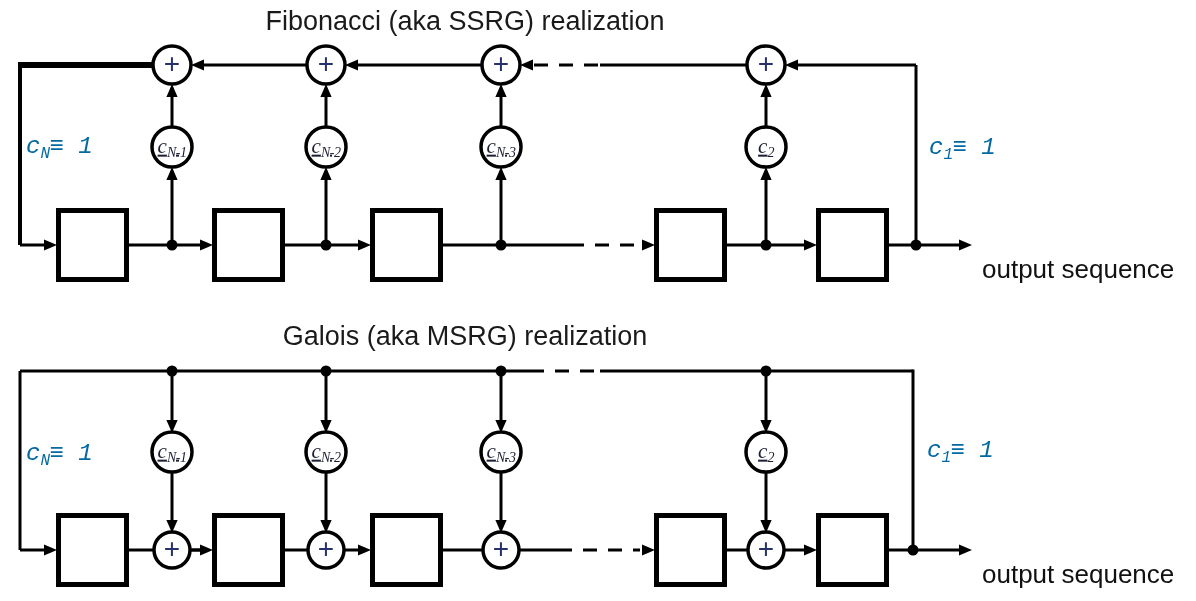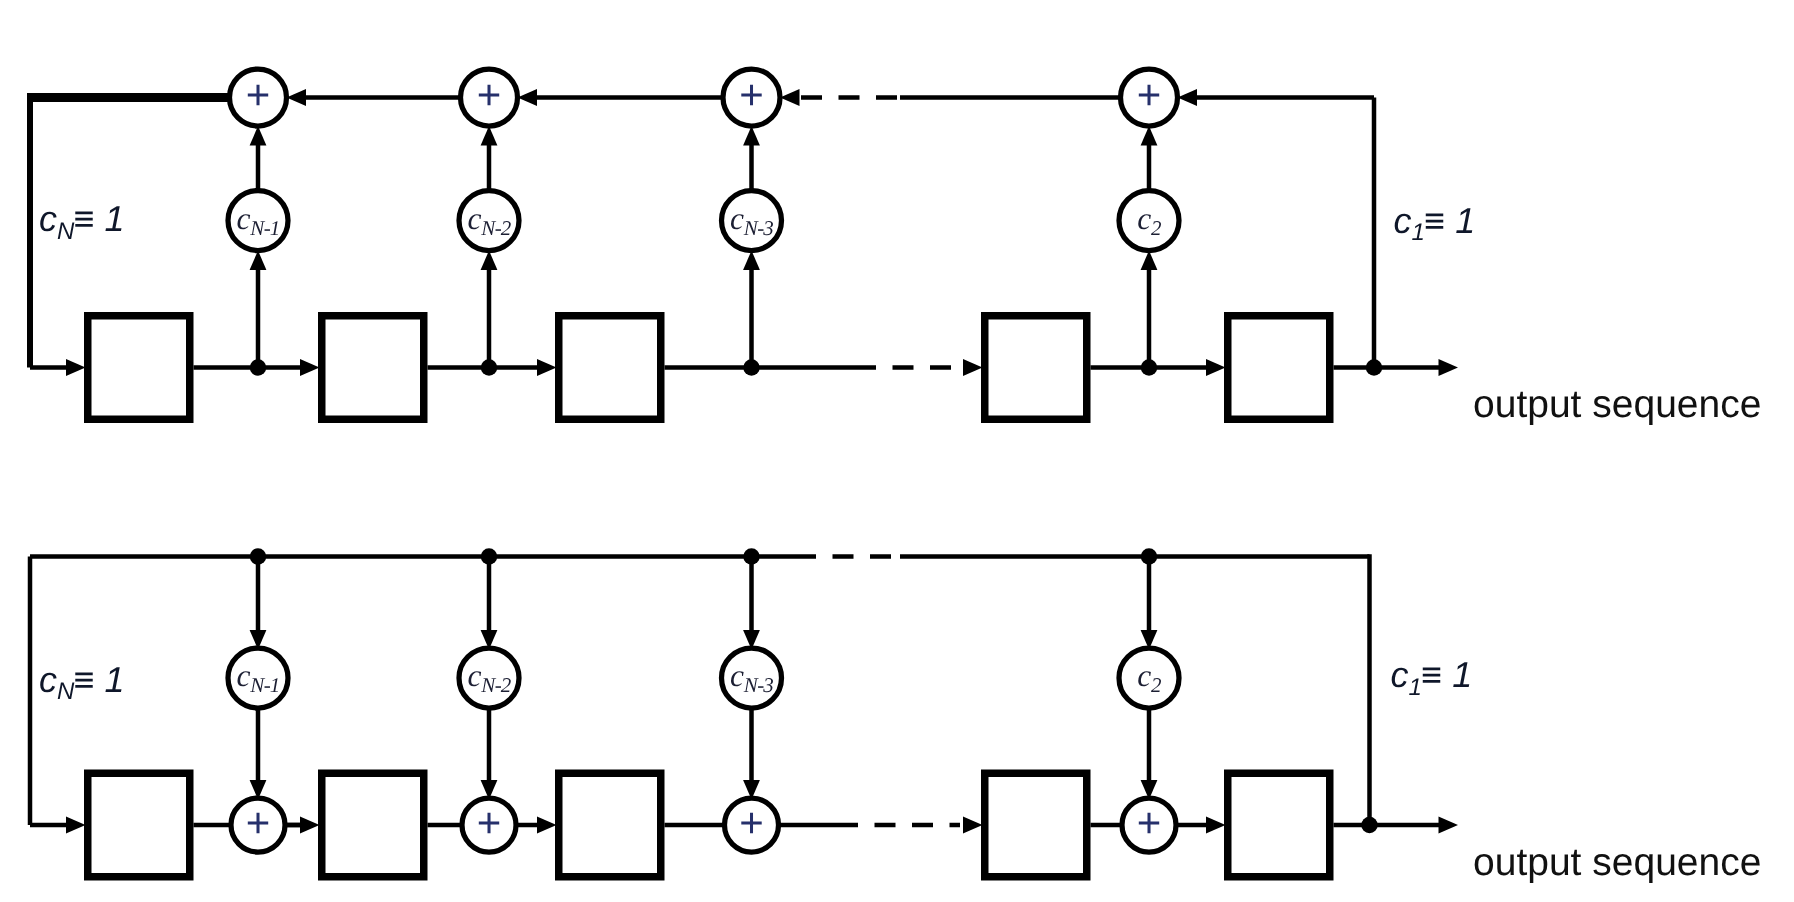--- a/index.html
+++ b/index.html
@@ -18,30 +18,30 @@
   }
   .title.t1{top:6px;}
   .title.t2{top:321px;}
   .output-label{
     position:absolute;left:982px;font-size:26px;color:#111111;white-space:nowrap;margin-top:24px;
   }
   .output-label.o1{top:230px;}
   .output-label.o2{top:535px;}
   .corner-label{
     position:absolute;
-    font-family:Liberation Sans, sans-serif;font-style:italic;
-    font-size:24px;color:#0f172a;white-space:nowrap;line-height:1;
+    font-family:Liberation Mono, monospace;font-style:italic;
+    font-size:24px;color:#0369a1;white-space:nowrap;line-height:1;
   }
   .corner-label sub, .coeff sub{
     font-size:16px;line-height:0;vertical-align:-5px;letter-spacing:-0.5px;
   }
   .coeff{
     position:absolute;transform:translate(-50%,-54%);
     font-family:"Liberation Serif", serif;font-style:italic;
-    font-size:21px;color:#1c1f33;white-space:nowrap;line-height:1;
+    font-size:21px;color:#1c1f33;white-space:nowrap;line-height:1;text-decoration:underline;
   }
   .coeff sub{font-size:14px;vertical-align:-4px;}
   .plus{
     position:absolute;transform:translate(-50%,-54%);
     font-size:28px;font-weight:400;color:#26306b;line-height:1;
   }
 </style>
 </head>
 <body>
 
@@ -158,20 +158,22 @@
       <circle cx="172" cy="550" r="18" fill="#ffffff" stroke="#000000" stroke-width="3.5"></circle>
       <circle cx="326" cy="452" r="20" fill="#ffffff" stroke="#000000" stroke-width="3.5"></circle>
       <circle cx="326" cy="550" r="18" fill="#ffffff" stroke="#000000" stroke-width="3.5"></circle>
       <circle cx="501" cy="452" r="20" fill="#ffffff" stroke="#000000" stroke-width="3.5"></circle>
       <circle cx="501" cy="550" r="18" fill="#ffffff" stroke="#000000" stroke-width="3.5"></circle>
       <circle cx="766" cy="452" r="20" fill="#ffffff" stroke="#000000" stroke-width="3.5"></circle>
       <circle cx="766" cy="550" r="18" fill="#ffffff" stroke="#000000" stroke-width="3.5"></circle>
     </svg>
 
   <div class="overlay">
+    <div class="title t1">Fibonacci (aka SSRG) realization</div>
+    <div class="title t2">Galois (aka MSRG) realization</div>
 
     <div class="corner-label" style="left:26px;top:135px"><span>c</span><sub>N</sub><span>≡ 1</span></div>
     <div class="corner-label" style="left:929px;top:136px"><span>c</span><sub>1</sub><span>≡ 1</span></div>
     <div class="corner-label" style="left:26px;top:442px"><span>c</span><sub>N</sub><span>≡ 1</span></div>
     <div class="corner-label" style="left:927px;top:439px"><span>c</span><sub>1</sub><span>≡ 1</span></div>
 
     <div class="output-label o1">output sequence</div>
     <div class="output-label o2">output sequence</div>
   <div class="coeff" style="left: 172px; top: 147px;"><span>c</span><sub>N-1</sub></div>
       <div class="plus" style="left: 172px; top: 65px; color: rgb(38, 48, 107);">+</div>

